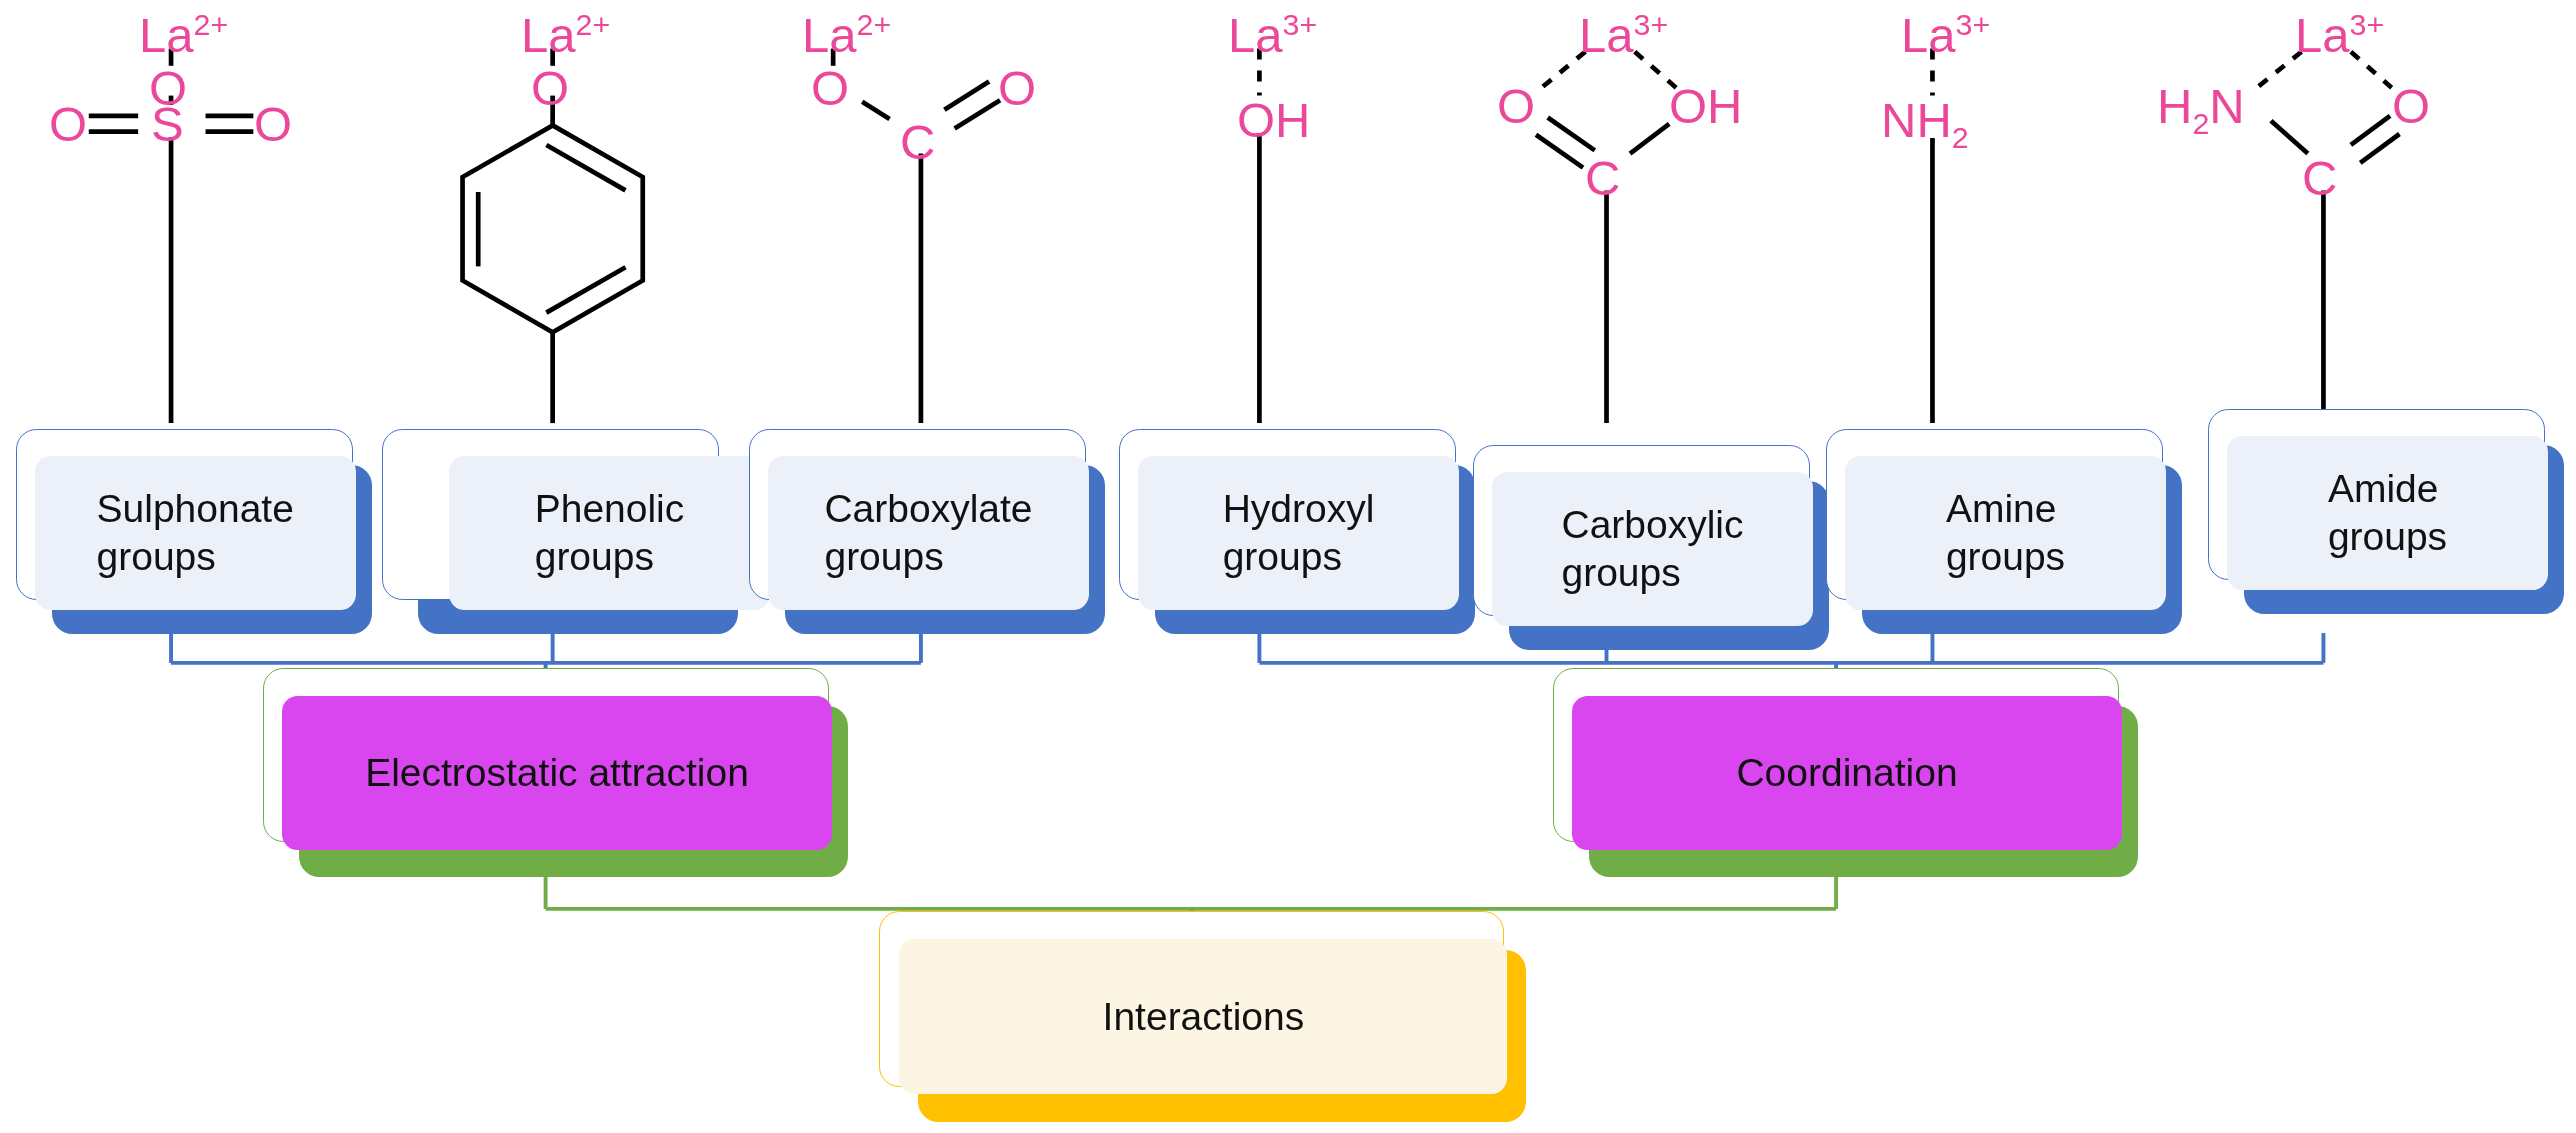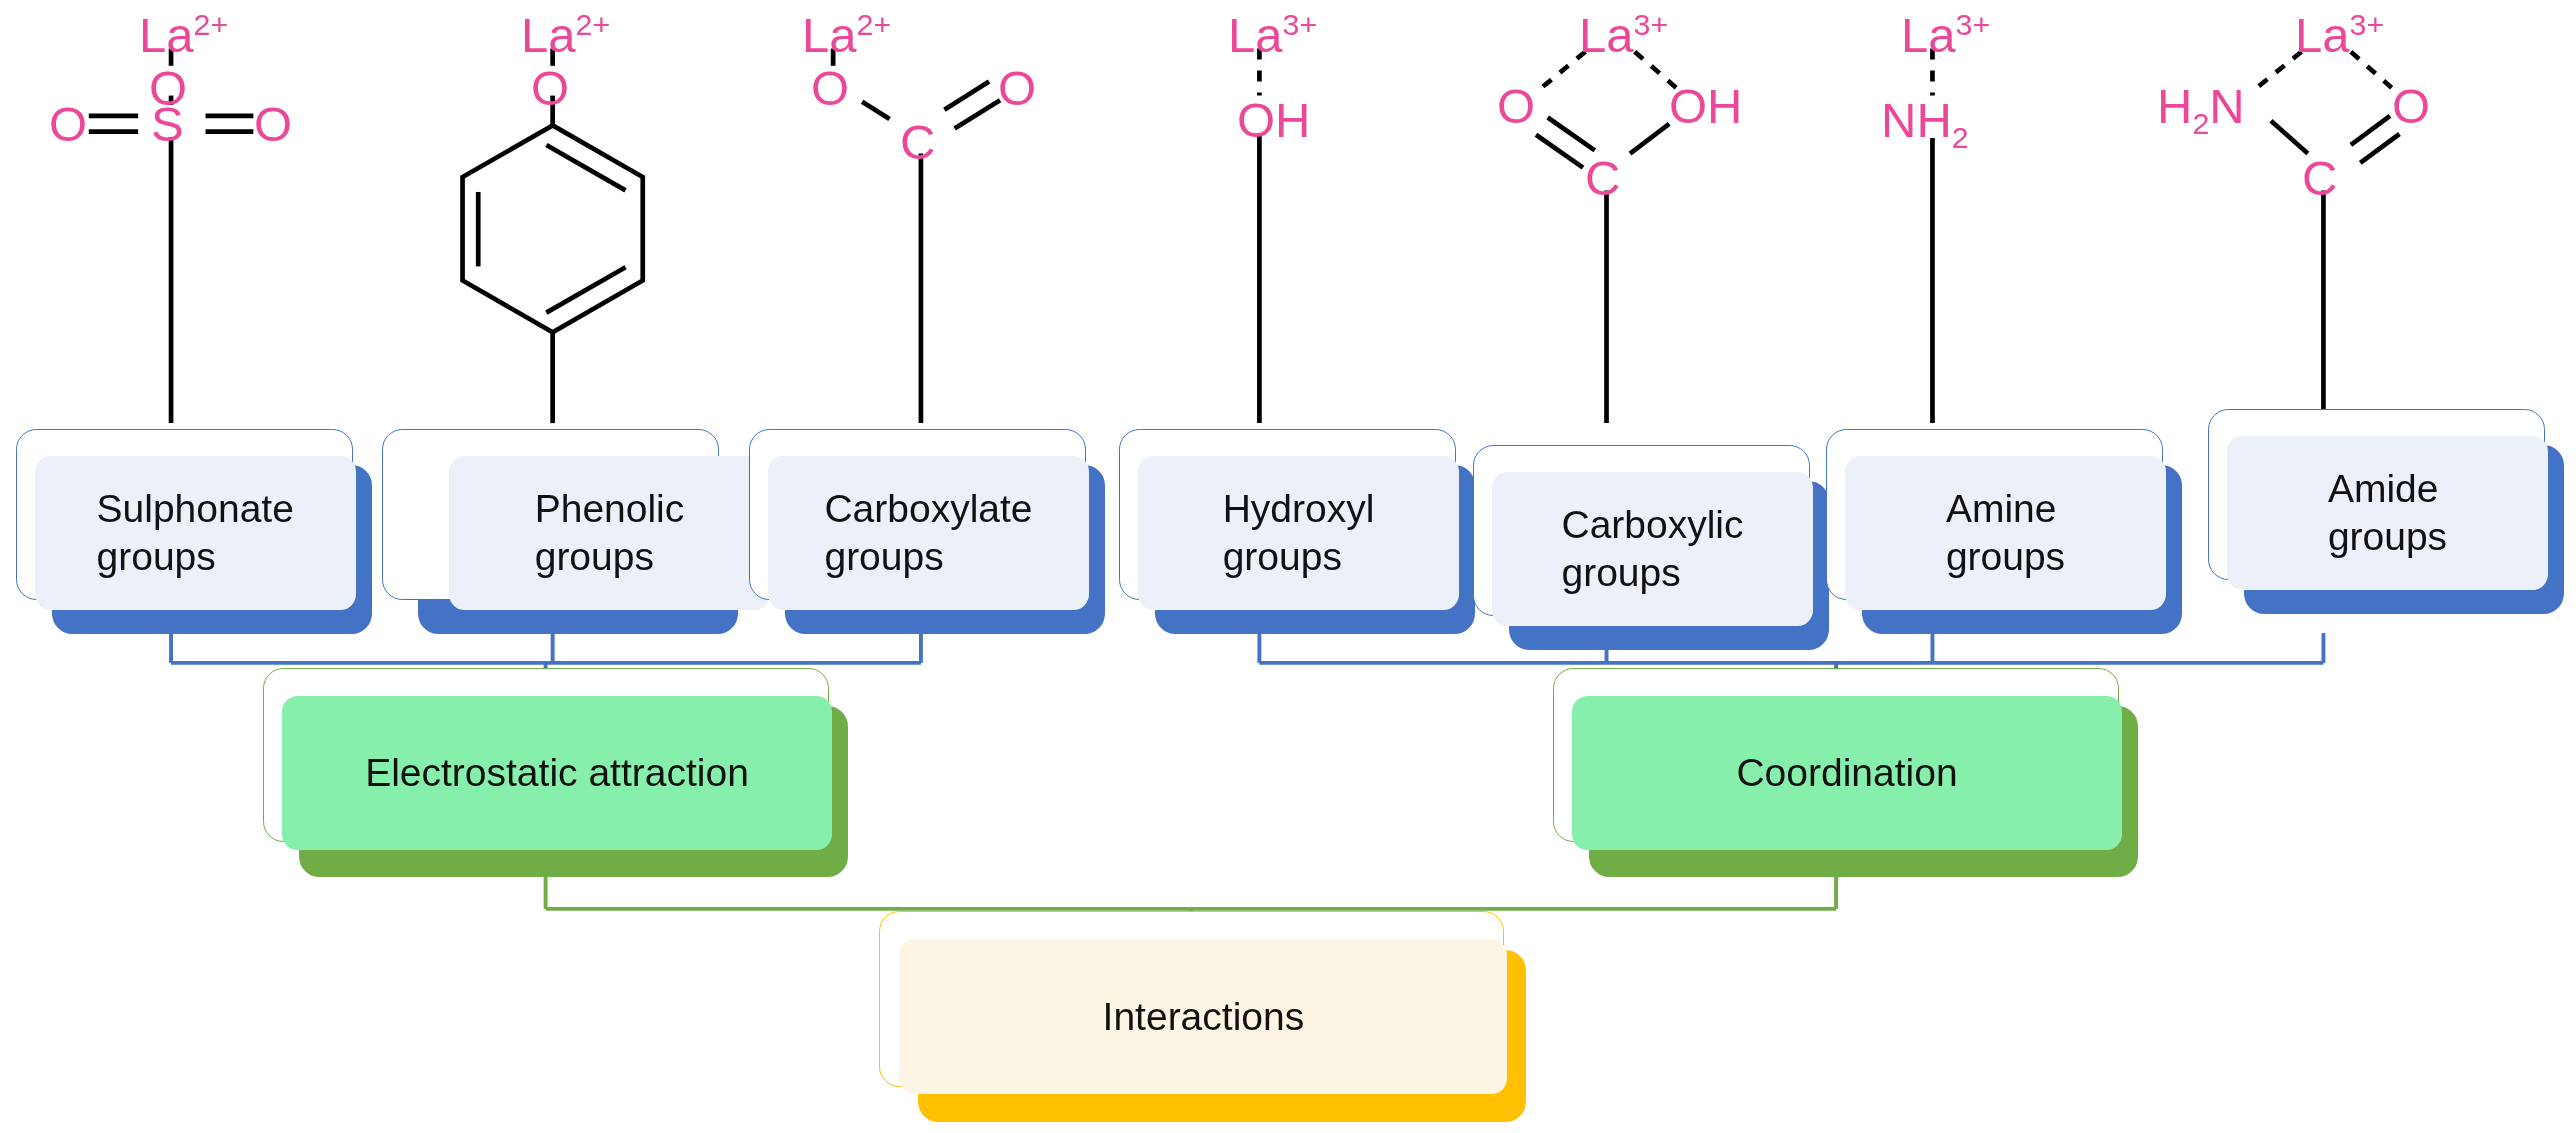--- a/index.html
+++ b/index.html
@@ -16,21 +16,21 @@
 
   
   .n-blue .shadow{background:#4472C4;}
   .n-blue .card{border:1.6px solid #4472C4;}
   .n-blue .panel{background:#EBF0F9;}
   .n-blue .label{font-size:39px;}
 
   
   .n-green .shadow{background:#70AD47;}
   .n-green .card{border:1.6px solid #70AD47;}
-  .n-green .panel{background:#86efac;}
+  .n-green .panel{background:#d946ef;}
   .n-green .label{font-size:39px;}
 
   
   .n-yellow .shadow{background:#FFC000;}
   .n-yellow .card{border:1.6px solid #FFC000;}
   .n-yellow .panel{background:#FDF5E4;}
   .n-yellow .label{font-size:39px;}
 
   
   .chem{position:absolute;color:#ec4899;font-family:"Liberation Sans",sans-serif;font-size:49px;line-height:1;white-space:nowrap;}

